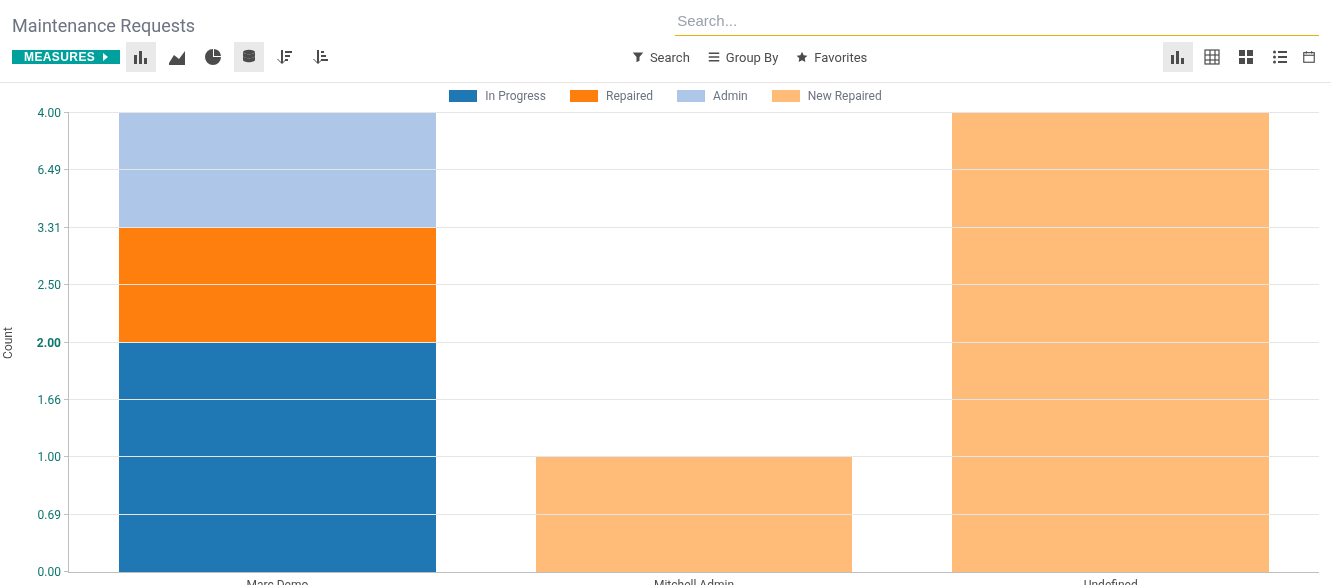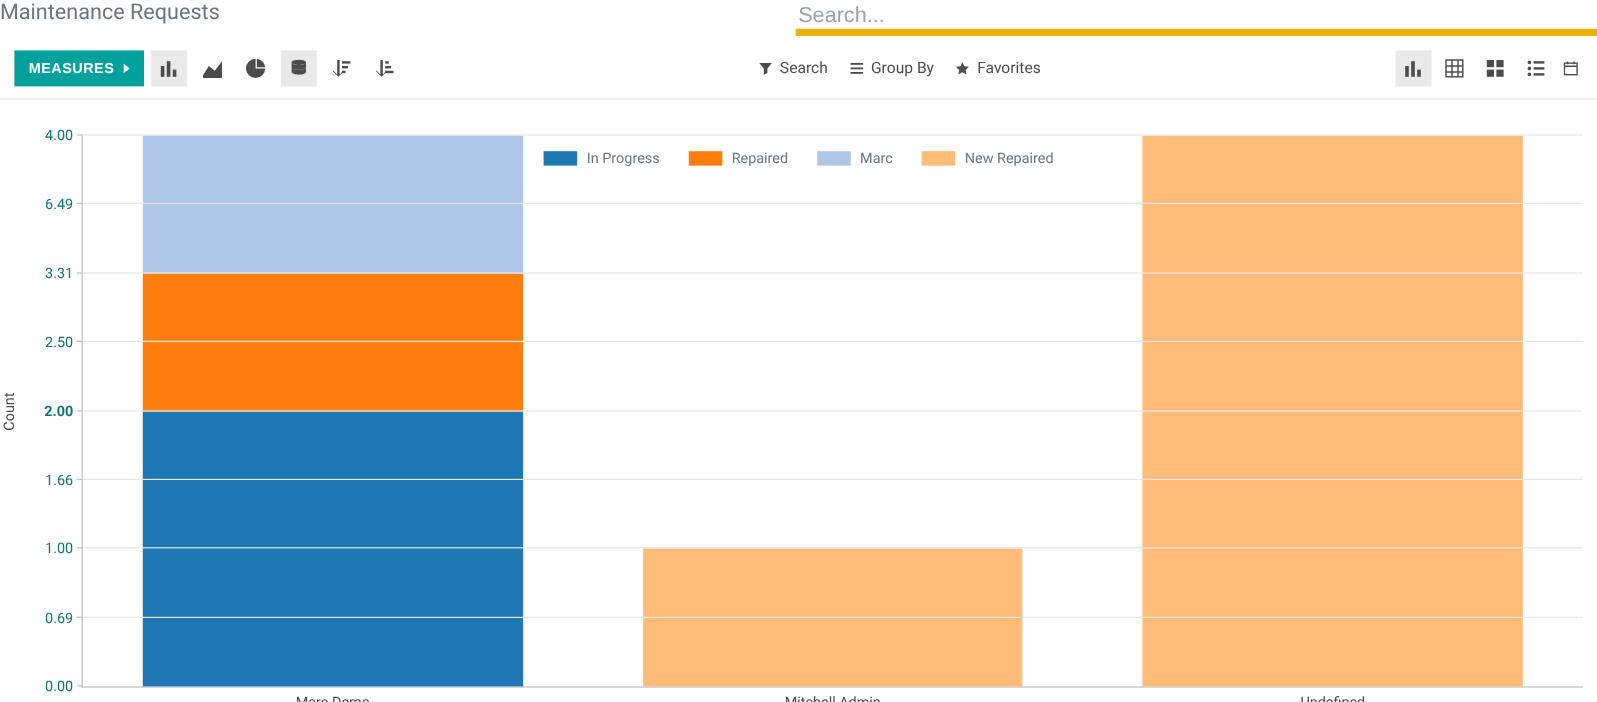--- a/index.html
+++ b/index.html
@@ -1,44 +1,44 @@
 <!DOCTYPE html>
 <html><head>
 <meta charset="utf-8">
 <style>
   * { box-sizing: border-box; }
   html, body { margin: 0; padding: 0; width: 1331px; height: 585px; font-family: -apple-system, BlinkMacSystemFont, "Segoe UI", Roboto, "Helvetica Neue", Arial, sans-serif; background: #fff; color: #4c4c4c; overflow: hidden; }
 
   
-  .header { display: flex; align-items: flex-start; justify-content: space-between; padding: 0 0; height: 36px; }
+  .header { display: flex; align-items: flex-end; justify-content: space-between; padding: 0 12px; height: 36px; }
   .page-title { color: #6d7381; font-size: 18px; font-weight: 400; margin: 0; }
   .search-area { flex: 1; margin-left: 480px; }
-  .search-input { width: 100%; border: none; border-bottom: 6px solid #eab308; height: 30px; font-size: 18px; outline: none; color: #737373; }
+  .search-input { width: 100%; border: none; border-bottom: 1px solid #eab308; height: 30px; font-size: 15px; outline: none; color: #737373; }
   .search-input::placeholder { color: #9aa0ac; }
 
   
   .toolbar { display: flex; align-items: center; justify-content: space-between; padding: 6px 12px 10px; border-bottom: 1px solid #e6e6e6; }
   .toolbar-left, .toolbar-center, .toolbar-right { display: flex; align-items: center; gap: 6px; }
   .toolbar-center { gap: 18px; }
   .toolbar-right { gap: 4px; }
 
-  .measures-btn { background: #00a09d; color: #fff; border: none; height: 30px; padding: 0 12px; font-size: 12px; font-weight: 700; letter-spacing: .4px; display: inline-flex; align-items: center; gap: 8px; cursor: pointer; justify-content: space-between; }
+  .measures-btn { background: #00a09d; color: #fff; border: none; height: 14px; padding: 0 12px; font-size: 12px; font-weight: 700; letter-spacing: .4px; display: inline-flex; align-items: center; gap: 8px; cursor: pointer; justify-content: space-between; }
   .caret { display: inline-block; width: 0; height: 0; border-top: 4px solid transparent; border-bottom: 4px solid transparent; border-left: 5px solid #fff; }
 
   .icon-btn { width: 30px; height: 30px; display: inline-flex; align-items: center; justify-content: center; background: transparent; border: none; cursor: pointer; color: #4c4c4c; }
   .icon-btn.active { background: #e9e9e9; }
   .icon-btn svg { width: 16px; height: 16px; }
 
   .toolbar-link { display: inline-flex; align-items: center; gap: 6px; font-size: 13px; color: #4c4c4c; cursor: pointer; }
   .toolbar-link svg { width: 12px; height: 12px; }
 
   
   .chart-wrap { position: relative; width: 100%; height: 520px; }
   .legend { position: absolute; top: 6px; left: 0; right: 0; display: flex; justify-content: center; gap: 24px; font-size: 12px; color: #6d7381; }
-  .legend-item { display: inline-flex; align-items: center; gap: 8px; margin-top: 36px; }
+  .legend-item { display: inline-flex; align-items: center; gap: 8px; }
   .swatch { width: 28px; height: 12px; display: inline-block; }
 
   .plot { position: absolute; left: 68px; right: 12px; top: 30px; bottom: 30px; }
   .ylabel { position: absolute; left: 8px; top: 50%; transform: translate(-50%, -50%) rotate(-90deg); transform-origin: center; font-size: 12px; color: #4c4c4c; }
   .plot-inner { position: relative; width: 100%; height: 100%; border-left: 1px solid #bfbfbf; border-bottom: 1px solid #bfbfbf; }
   .gridline { position: absolute; left: 0; right: 0; background: #e6e6e6; height: 1px; }
   .ytick { position: absolute; right: 100%; padding-right: 8px; transform: translateY(50%); font-size: 12px; color: #0f766e; white-space: nowrap; }
   .ytick-mark { position: absolute; right: 100%; width: 5px; height: 1px; background: #bfbfbf; }
 
   .bars { position: absolute; inset: 0; display: flex; }
@@ -184,21 +184,21 @@
       <span class="legend-item">
         <span class="swatch" style="background: rgb(31, 119, 180);"></span>
         <span>In Progress</span>
       </span>
       <span class="legend-item">
         <span class="swatch" style="background: rgb(255, 127, 14);"></span>
         <span>Repaired</span>
       </span>
       <span class="legend-item">
         <span class="swatch" style="background: rgb(174, 199, 232);"></span>
-        <span>Marc</span>
+        <span>Admin</span>
       </span>
       <span class="legend-item">
         <span class="swatch" style="background: rgb(255, 187, 120);"></span>
         <span>New Repaired</span>
       </span>
     </div>
   <div class="ylabel">Count</div>
   <div class="plot">
     <div class="plot-inner">
       <div class="bars">

